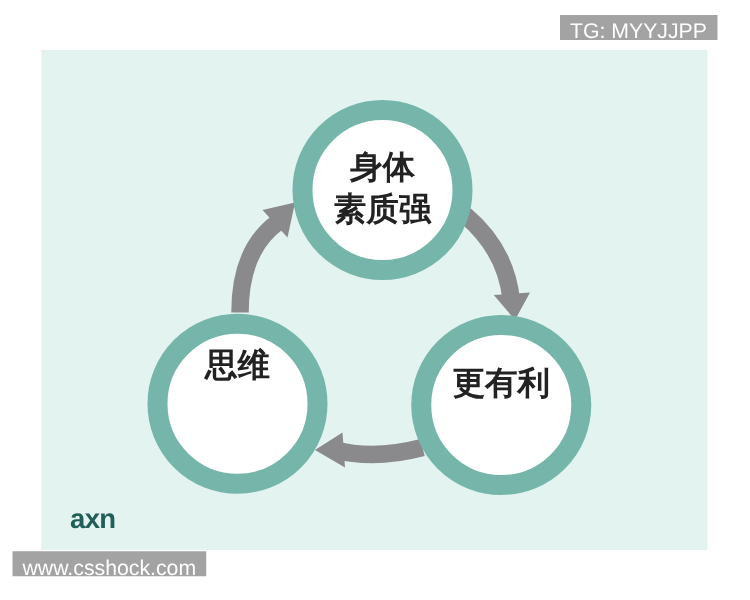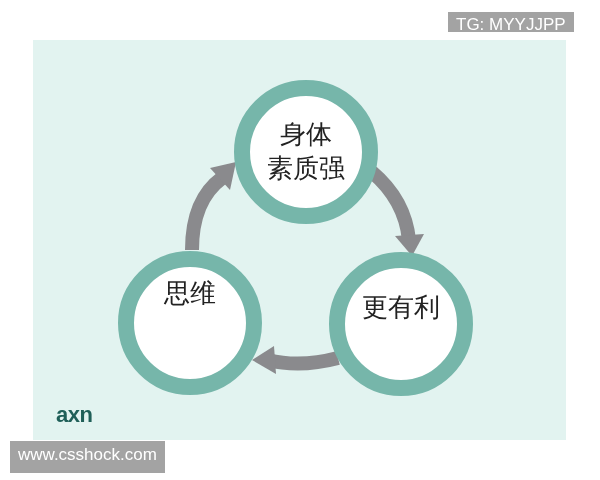--- a/index.html
+++ b/index.html
@@ -31,20 +31,21 @@
       width: 600px;
       height: 480px;
     }
     .node-label {
       position: absolute;
       text-align: center;
       color: #222222;
       font-size: 26px;
       line-height: 34px;
       font-family: "DejaVu Sans", sans-serif;
+      font-weight: bold;
     }
     .node-label span { display: block; }
     .logo {
       position: absolute;
       left: 56px;
       top: 402px;
       font-family: "Liberation Sans", sans-serif;
       font-weight: bold;
       font-size: 22px;
       color: #1f5f58;
@@ -54,21 +55,21 @@
     .watermark {
       position: absolute;
       background: #a3a3a3;
       color: #ffffff;
       font-family: "Liberation Sans", sans-serif;
       font-size: 17px;
       line-height: 26px;
       padding: 0 8px;
     }
     .wm-top { left: 448px; top: 12px; height: 20px; }
-    .wm-bottom { left: 10px; top: 441px; height: 32px; line-height: 28px; }
+    .wm-bottom { left: 10px; top: 441px; height: 20px; line-height: 28px; }
   </style>
 </head>
 <body>
 
 <div class="stage">
   <div class="panel"></div>
 
   <svg class="cycle" viewBox="0 0 600 480" xmlns="http://www.w3.org/2000/svg">
 
     <g>

